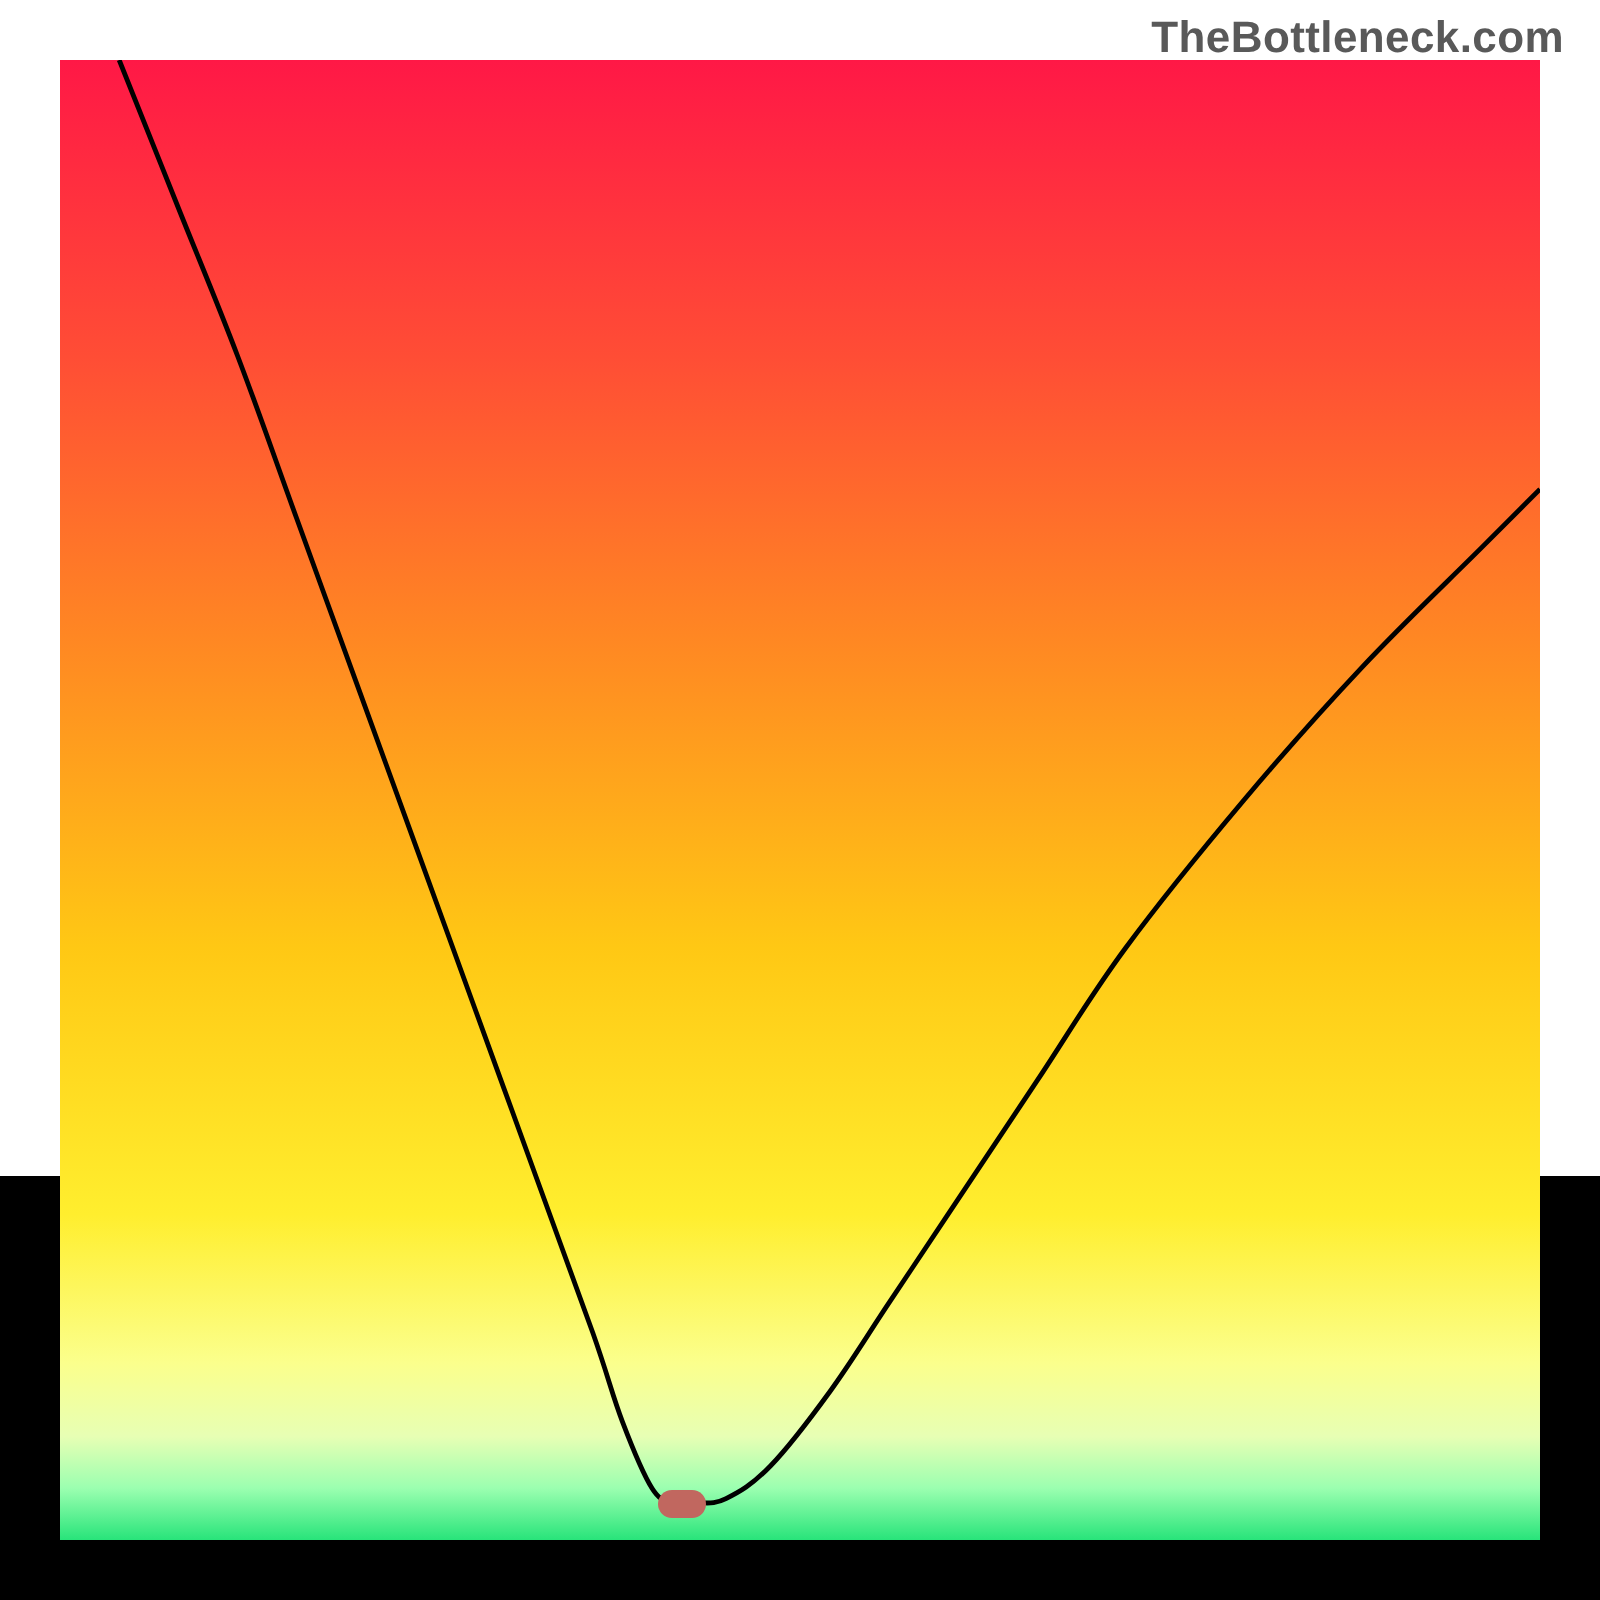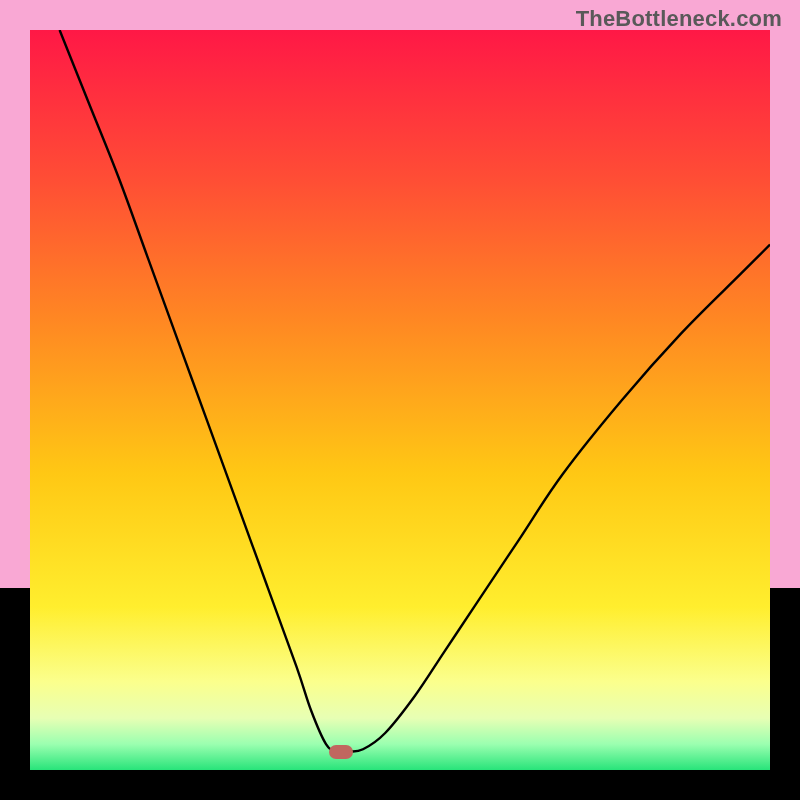--- a/index.html
+++ b/index.html
@@ -1,21 +1,21 @@
 <!DOCTYPE html>
 <html><head>
 <meta charset="utf-8">
 <style>
   * { margin: 0; padding: 0; box-sizing: border-box; }
   html, body { width: 800px; height: 800px; overflow: hidden; background: #000; }
   .frame {
     position: relative;
     width: 800px;
     height: 588px;
-    background: #f9a8d4;
+    background: #ffffff;
   }
   .watermark {
     position: absolute;
     top: 6px;
     right: 18px;
     font-family: Arial, Helvetica, sans-serif;
     font-size: 22px;
     font-weight: 600;
     color: #595959;
     letter-spacing: 0.2px;

